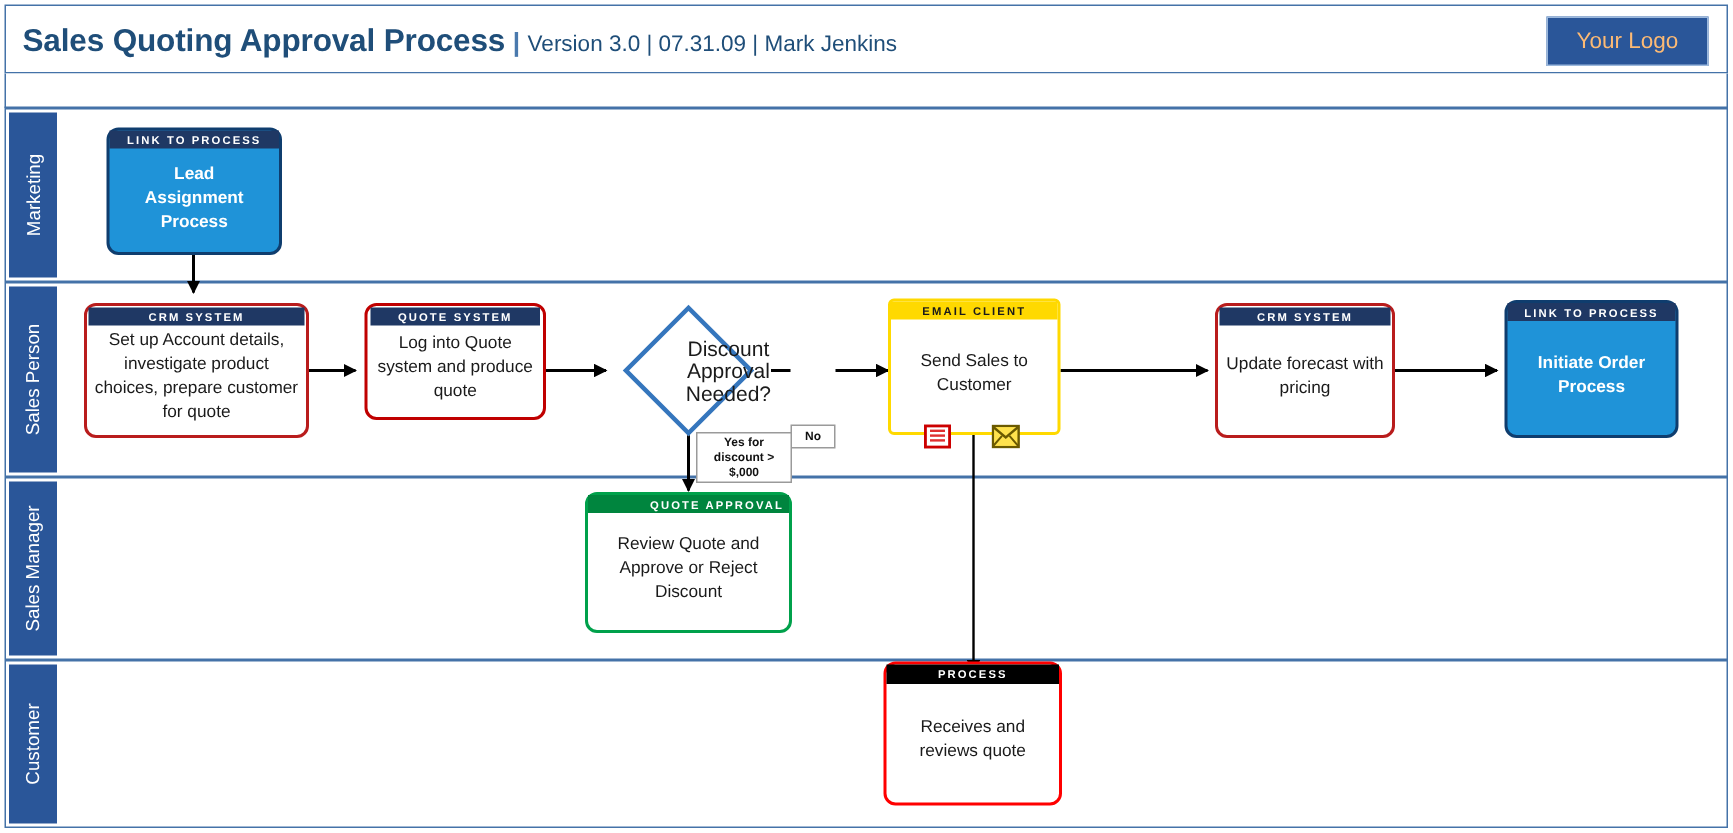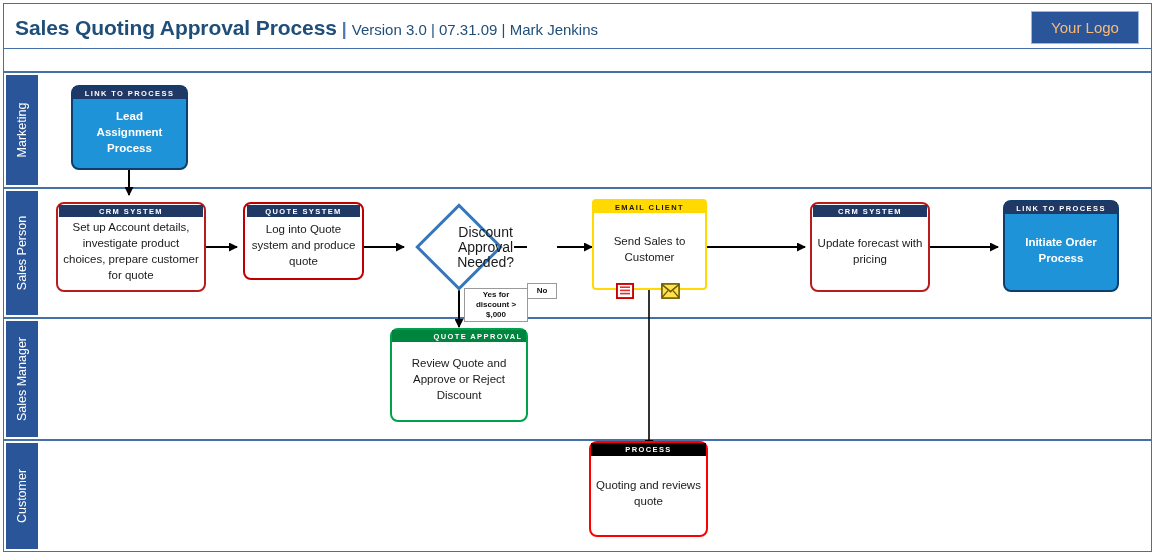--- a/index.html
+++ b/index.html
@@ -238,16 +238,16 @@
     </div>
   </div>
 
   <div class="node n-green" style="left:390px;top:328px;width:138px;height:94px;">
     <div class="node-hdr">QUOTE APPROVAL</div>
     <div class="node-body">Review Quote and Approve or Reject Discount</div>
   </div>
 
   <div class="node n-manual" style="left:589px;top:441px;width:119px;height:96px;">
     <div class="node-hdr">PROCESS</div>
-    <div class="node-body">Quoting and reviews quote</div>
+    <div class="node-body">Receives and reviews quote</div>
   </div>
 
 </div>
 
 </body></html>

